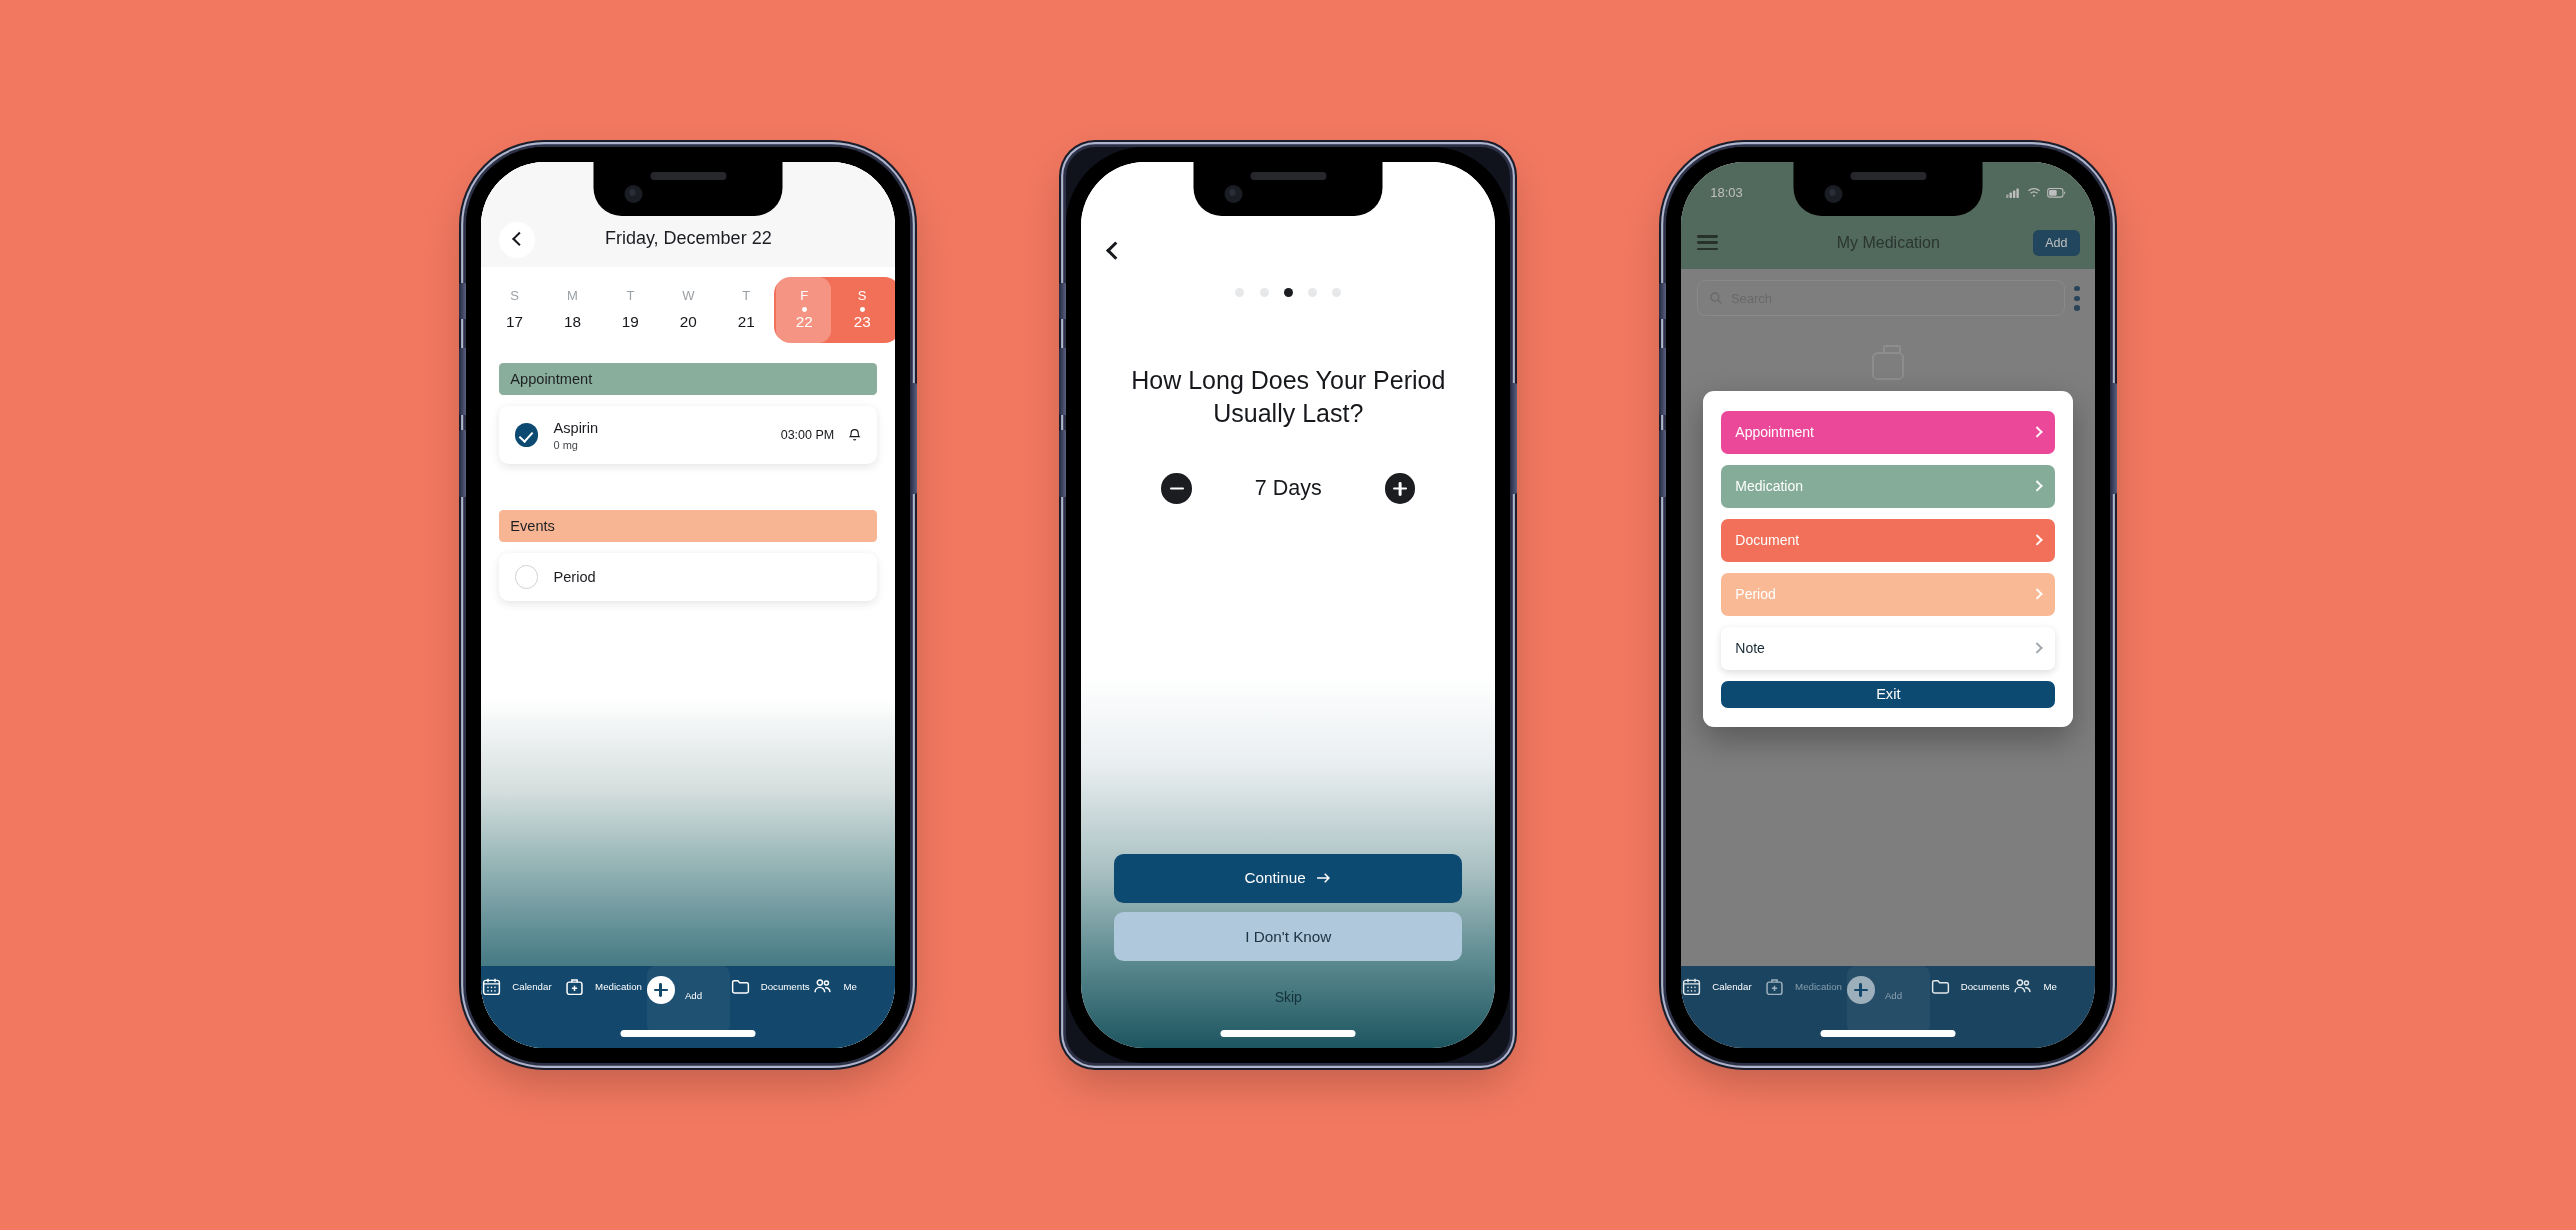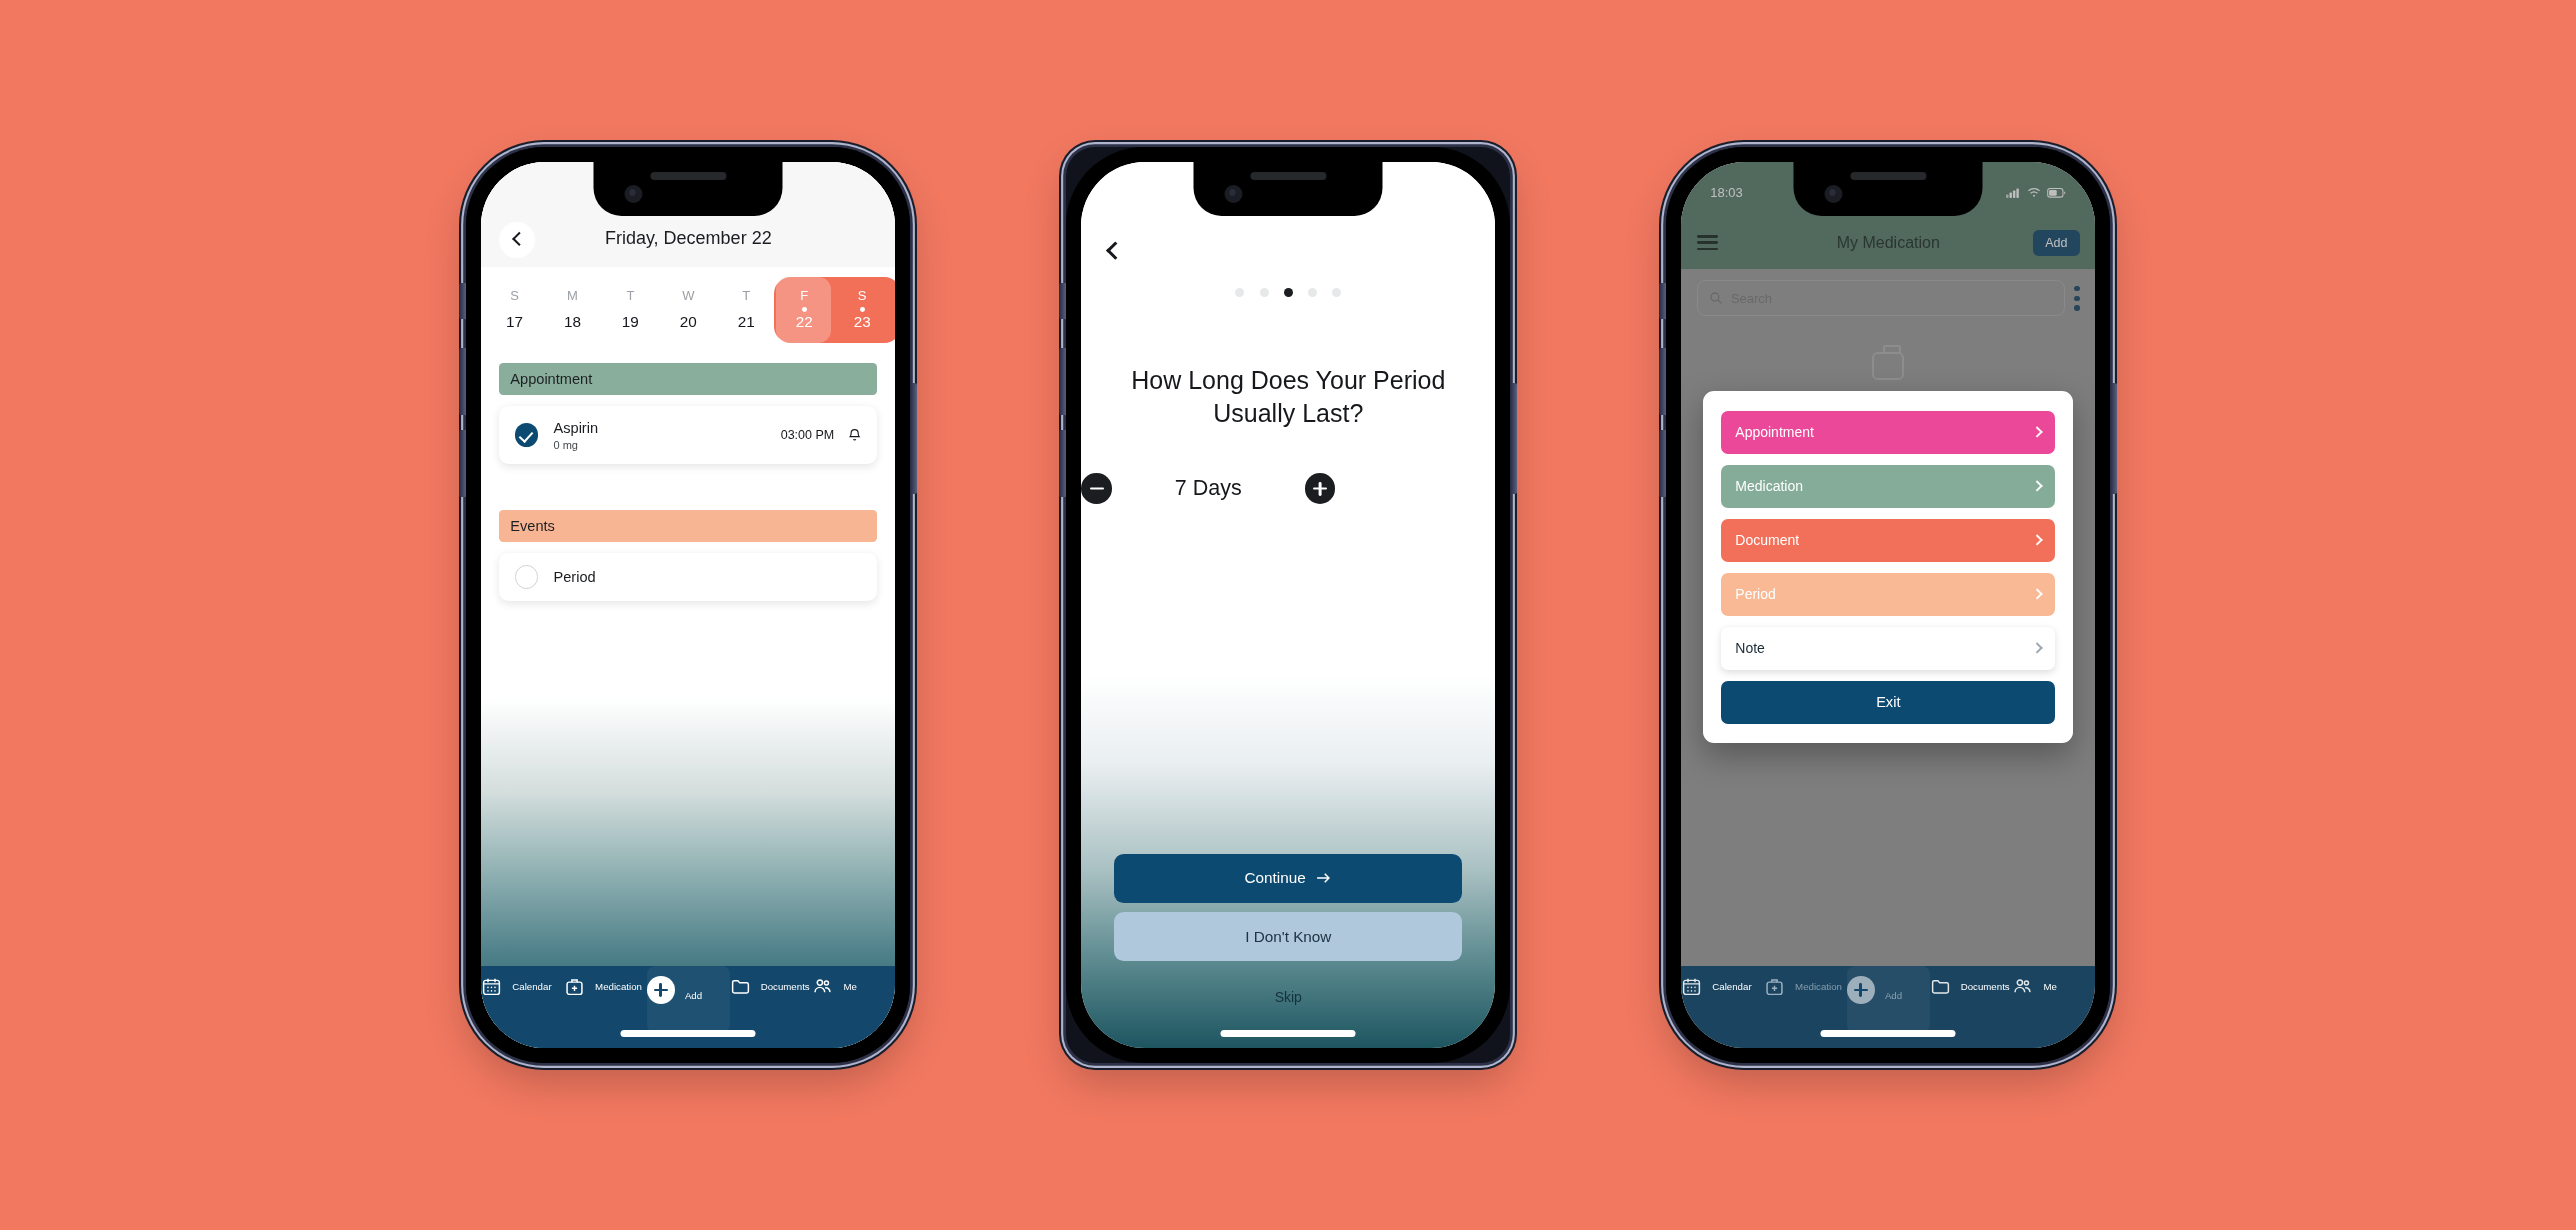--- a/index.html
+++ b/index.html
@@ -304,21 +304,21 @@
   .dot-i.active { background: #1b1d20; }
   .p2-q {
     margin: 67px 37px 0 37px;
     text-align: center;
     font-size: 25px;
     line-height: 1.32;
     color: #16181c;
   }
   .stepper {
     margin-top: 43px;
-    display: flex; align-items: center; gap: 52px;
+    display: flex; align-items: center; justify-content: center; gap: 52px;
   }
   .step-btn {
     width: 30.5px; height: 30.5px;
     border-radius: 50%;
     background: #1b1d20;
     position: relative;
   }
   .step-btn .pv { position:absolute; left:50%; top:50%; transform:translate(-50%,-50%); width: 2.8px; height: 14px; background:#fff; border-radius:1.4px; }
   .step-btn .ph { position:absolute; left:50%; top:50%; transform:translate(-50%,-50%); width: 14px; height: 2.8px; background:#fff; border-radius:1.4px; }
   .step-val { font-size: 21.5px; color: #16181c; min-width: 89px; text-align: center; }
@@ -442,21 +442,21 @@
     transform: rotate(45deg);
     opacity: .95;
   }
   .m-appointment { background: #ec4899; color: #fff; }
   .m-medication  { background: #84AC99; color: #fff; }
   .m-document    { background: #F2705A; color: #fff; }
   .m-period      { background: #F9B994; color: #fff; }
   .m-note        { background: #fff; color: #1a2b36; box-shadow: 0 2.1px 7.6px rgba(0,0,0,0.13); }
   .m-note .m-chev { color:#9aa4ab; }
   .m-exit {
-    height: 43px; border-radius: 7px;
+    height: 27px; border-radius: 7px;
     background: #0C4A72; color:#fff;
     display:flex; align-items:center; justify-content:center;
     font-size: 14.6px;
     margin-top: 7px;
   }
 </style>
 </head>
 <body style="background: rgb(242, 120, 96);">
 
 <div class="phone" id="phone1">

